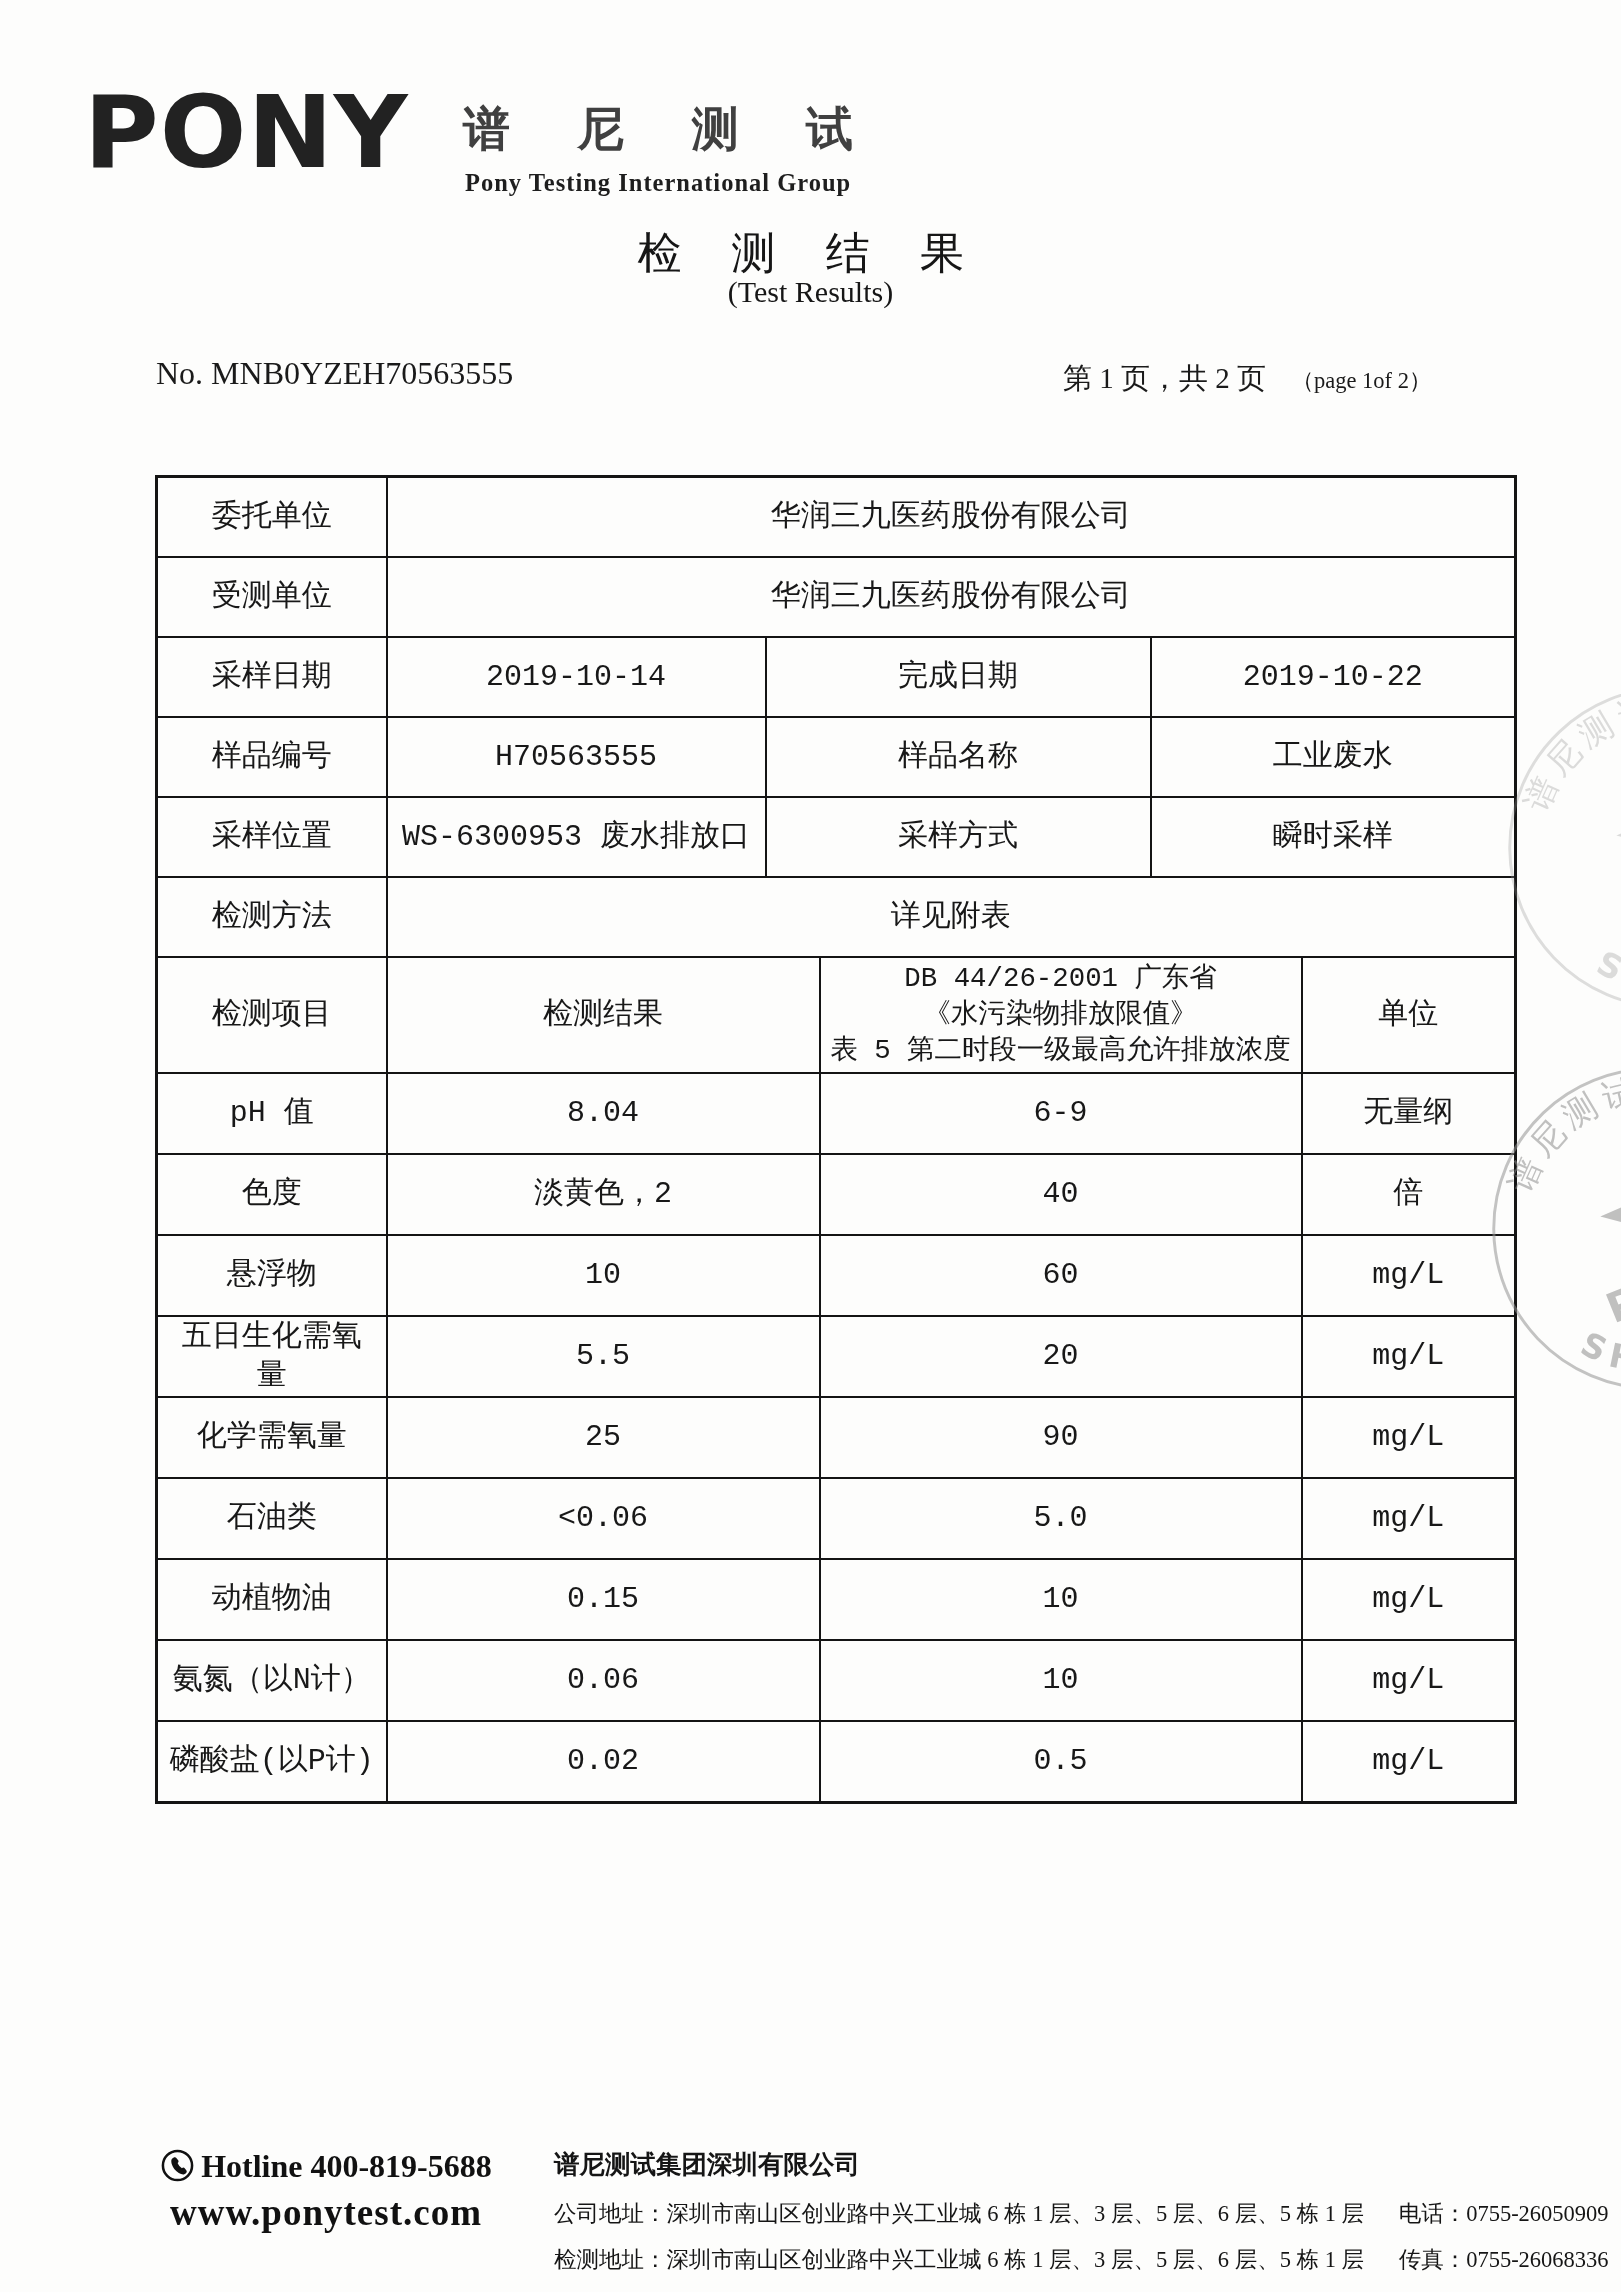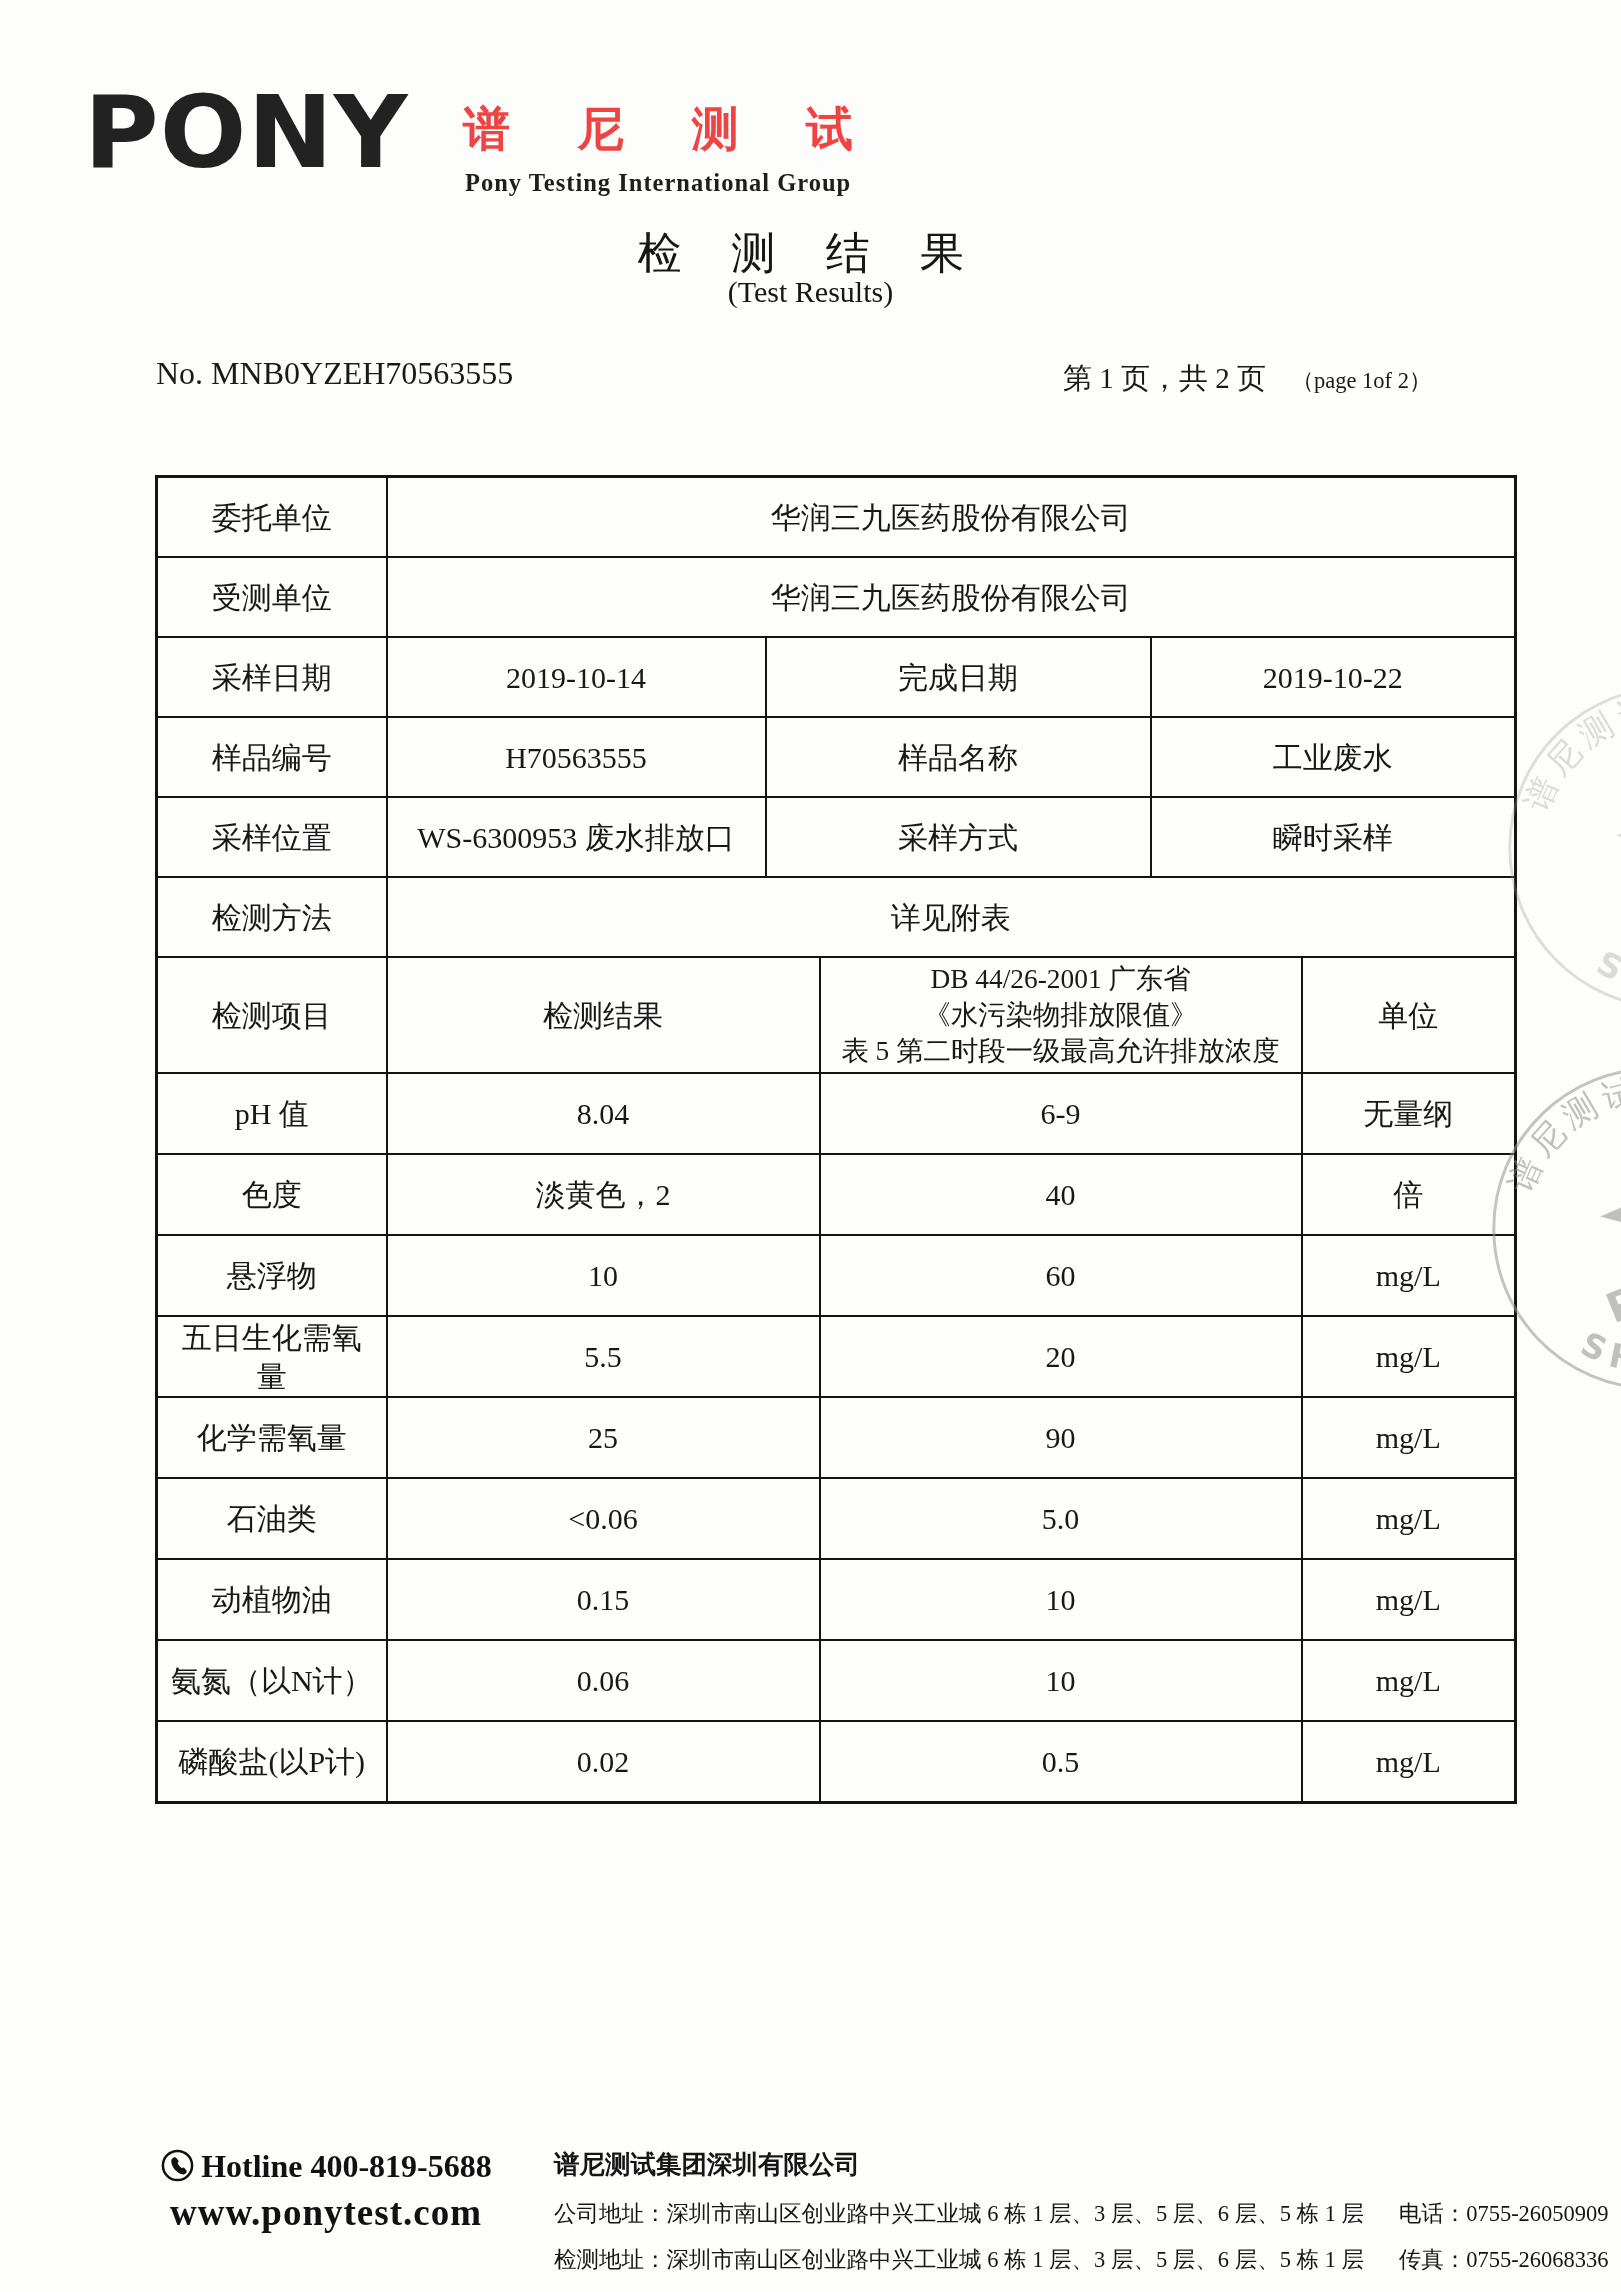--- a/index.html
+++ b/index.html
@@ -16,21 +16,21 @@
   .logo{
     position:absolute;left:84px;top:82px;
     font-family:"DejaVu Sans","Liberation Sans",sans-serif;
     font-weight:bold;font-size:102px;line-height:1;
     letter-spacing:1px;color:#222;
     transform:scaleY(0.98);
   }
   .brand-cn{
     position:absolute;left:463px;top:98px;
     font-family:"DejaVu Sans","Liberation Sans",sans-serif;
-    font-weight:bold;font-size:47px;letter-spacing:25.5px;color:#ef4444;
+    font-weight:bold;font-size:47px;letter-spacing:25.5px;color:#404040;
   }
   .brand-en{
     position:absolute;left:465px;top:169px;
     font-weight:bold;font-size:24.5px;color:#1e1e1e;letter-spacing:1px;
   }
   .title-cn{
     position:absolute;left:0;right:0;top:224px;
     text-align:center;font-size:44px;letter-spacing:19.6px;color:#161616;
   }
   .title-en{
@@ -44,20 +44,21 @@
   .page-no{
     position:absolute;left:1063px;top:359px;
     font-size:29px;color:#1a1a1a;white-space:nowrap;
   }
   .page-no .pg-en{font-size:22.5px;margin-left:25.5px;}
   
   table.report-table{
     position:absolute;left:155px;top:475px;
     width:1361px;border-collapse:collapse;table-layout:fixed;
     border:3.9px solid #141414;
+    font-family:Liberation Mono, monospace;
   }
   table.report-table td{
     border:2.9px solid #141414;
     text-align:center;vertical-align:middle;
     font-size:30px;line-height:39px;color:#181818;
     padding:0 3.9px;overflow:hidden;
   }
   td.lbl{white-space:pre-line;}
   td.left{text-align:left;padding-left:31px;}
   tr.r80 td{height:78px;}

